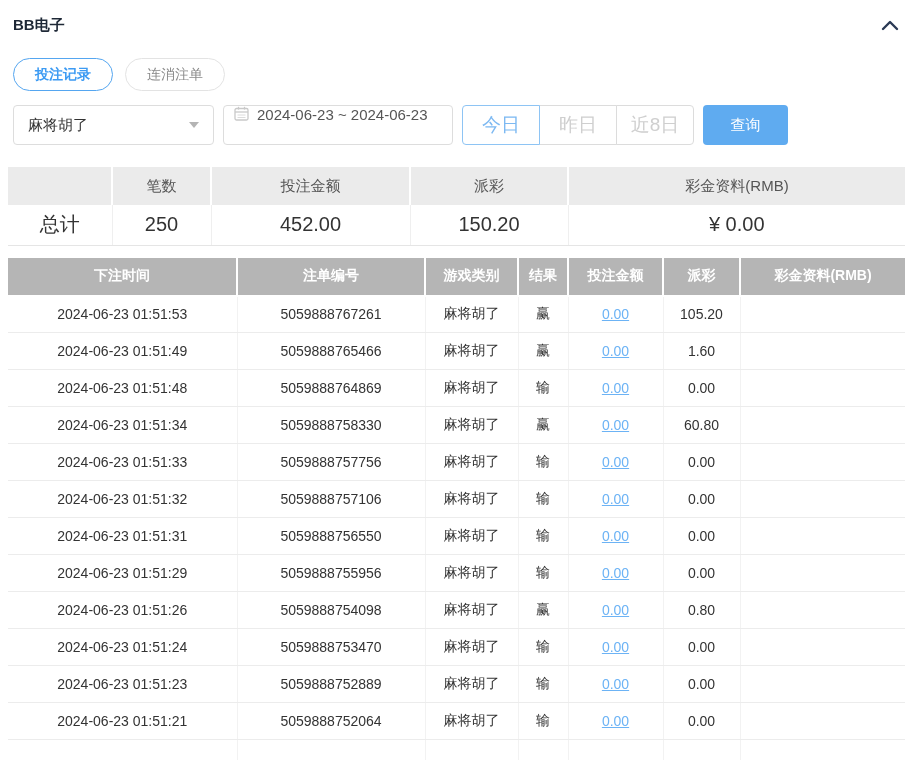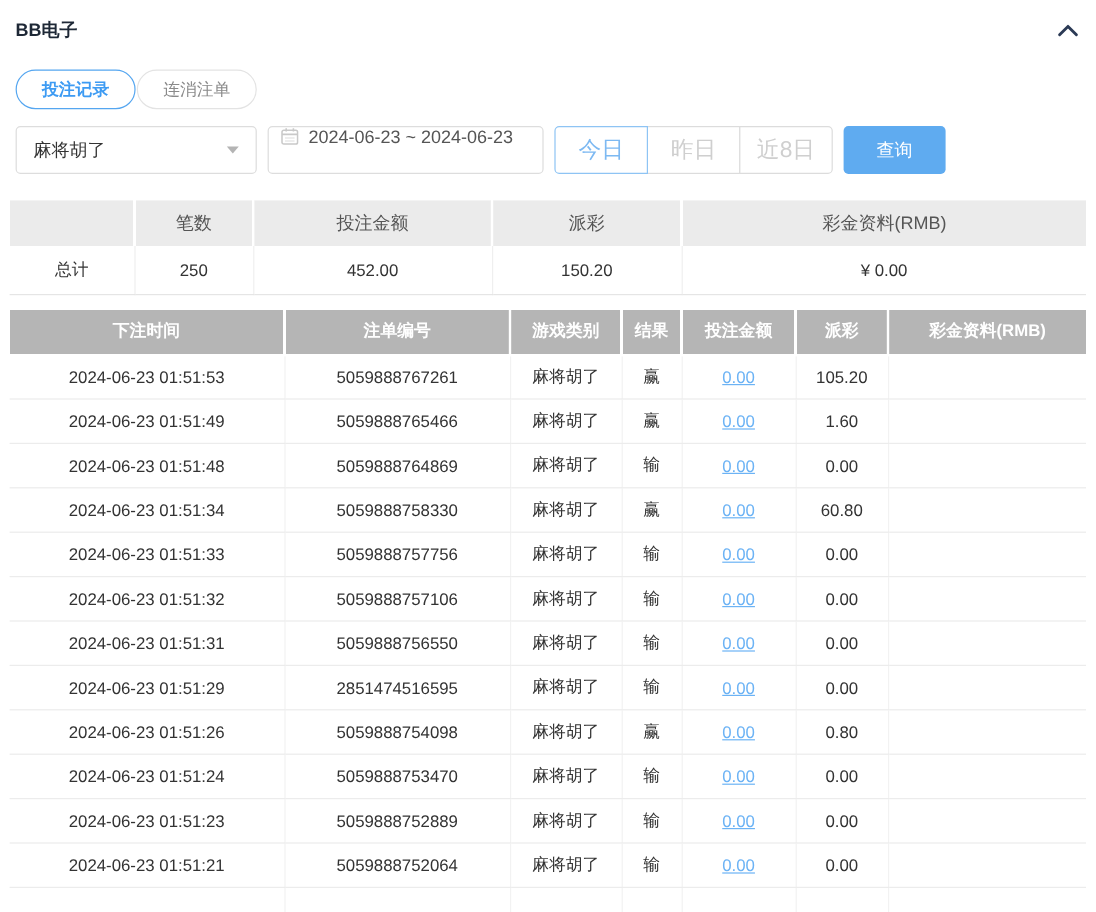--- a/index.html
+++ b/index.html
@@ -15,21 +15,21 @@
 
   
   .panel-header {
     display:flex; justify-content:space-between; align-items:center;
     padding:14px 14px 0 13px; height:36px;
   }
   .title { font-size:15px; font-weight:bold; color:var(--title-color,#1e2836); }
   .collapse { cursor:pointer; display:flex; align-items:center; }
 
   
-  .tabs { margin:22px 0 0 13px; display:flex; gap:1px; height:33px; }
+  .tabs { margin:22px 0 0 13px; display:flex; gap:12px; height:33px; }
   .tab {
     height:33px; padding:0 21px; background:#fff; font-size:14px;
     border:1px solid #e3e3e3; border-radius:17px; color:var(--text-gray,#8a8a8a);
     cursor:pointer; font-family:inherit;
   }
   .tab.active {
     border-color:var(--accent-border,#55a6f0);
     color:var(--accent,#3d9bf3); font-weight:bold;
   }
 
@@ -74,21 +74,21 @@
   th, td { text-align:center; overflow:hidden; white-space:nowrap; }
 
   .summary { margin-top:22px; }
   .summary thead th {
     height:38px; background:var(--summary-head-bg,#ebebeb);
     color:var(--text-mid,#555); font-size:15px; font-weight:normal;
     border-right:2px solid #fff;
   }
   .summary thead th:last-child { border-right:none; }
   .summary tbody td {
-    height:40px; font-size:14px; color:var(--text-dark,#333);
+    height:40px; font-size:20px; color:var(--text-dark,#333);
     border-bottom:1px solid #e5e5e5; border-right:1px solid #efefef;
   }
   .summary tbody td:last-child { border-right:none; }
 
   .records { margin-top:12px; }
   .records thead th {
     height:38px; background:var(--thead-bg,#b5b5b5); color:#fff;
     font-size:14px; font-weight:bold; border-right:2px solid #fff;
     border-bottom:2px solid #fff;
   }
@@ -256,21 +256,21 @@
           <td>2024-06-23 01:51:31</td>
           <td>5059888756550</td>
           <td>麻将胡了</td>
           <td>输</td>
           <td><span class="amount-link">0.00</span></td>
           <td>0.00</td>
           <td></td>
         </tr>
         <tr>
           <td>2024-06-23 01:51:29</td>
-          <td>2851474516595</td>
+          <td>5059888755956</td>
           <td>麻将胡了</td>
           <td>输</td>
           <td><span class="amount-link">0.00</span></td>
           <td>0.00</td>
           <td></td>
         </tr>
         <tr>
           <td>2024-06-23 01:51:26</td>
           <td>5059888754098</td>
           <td>麻将胡了</td>

